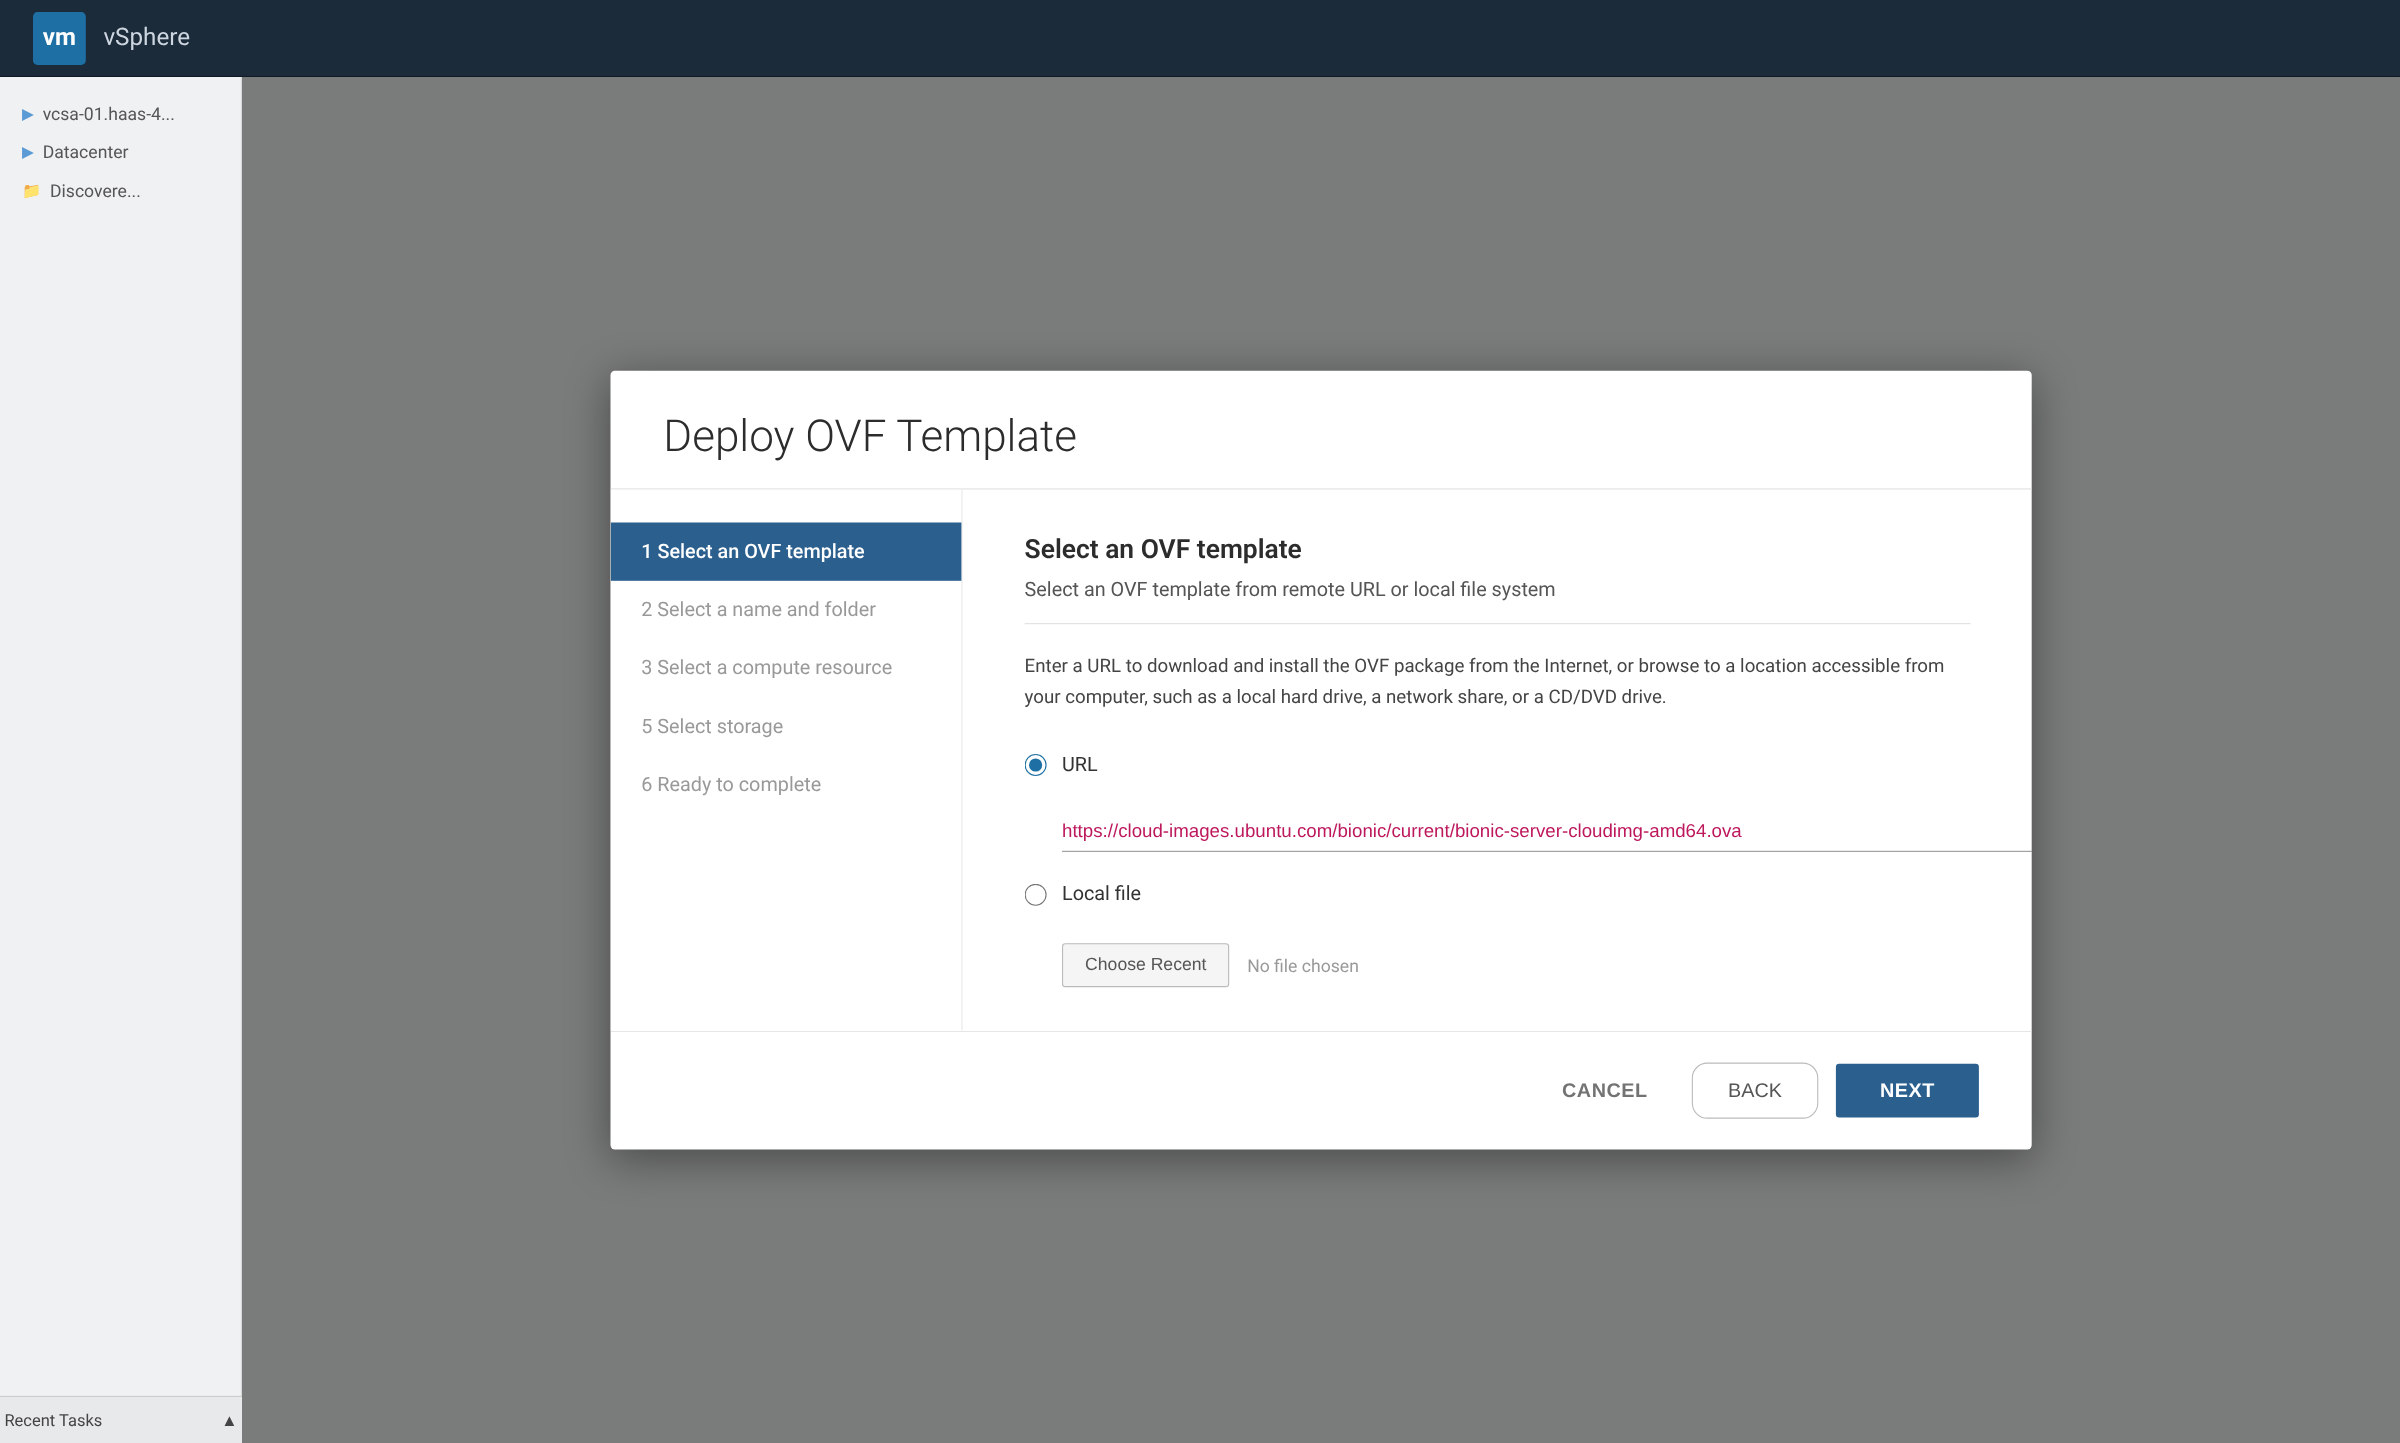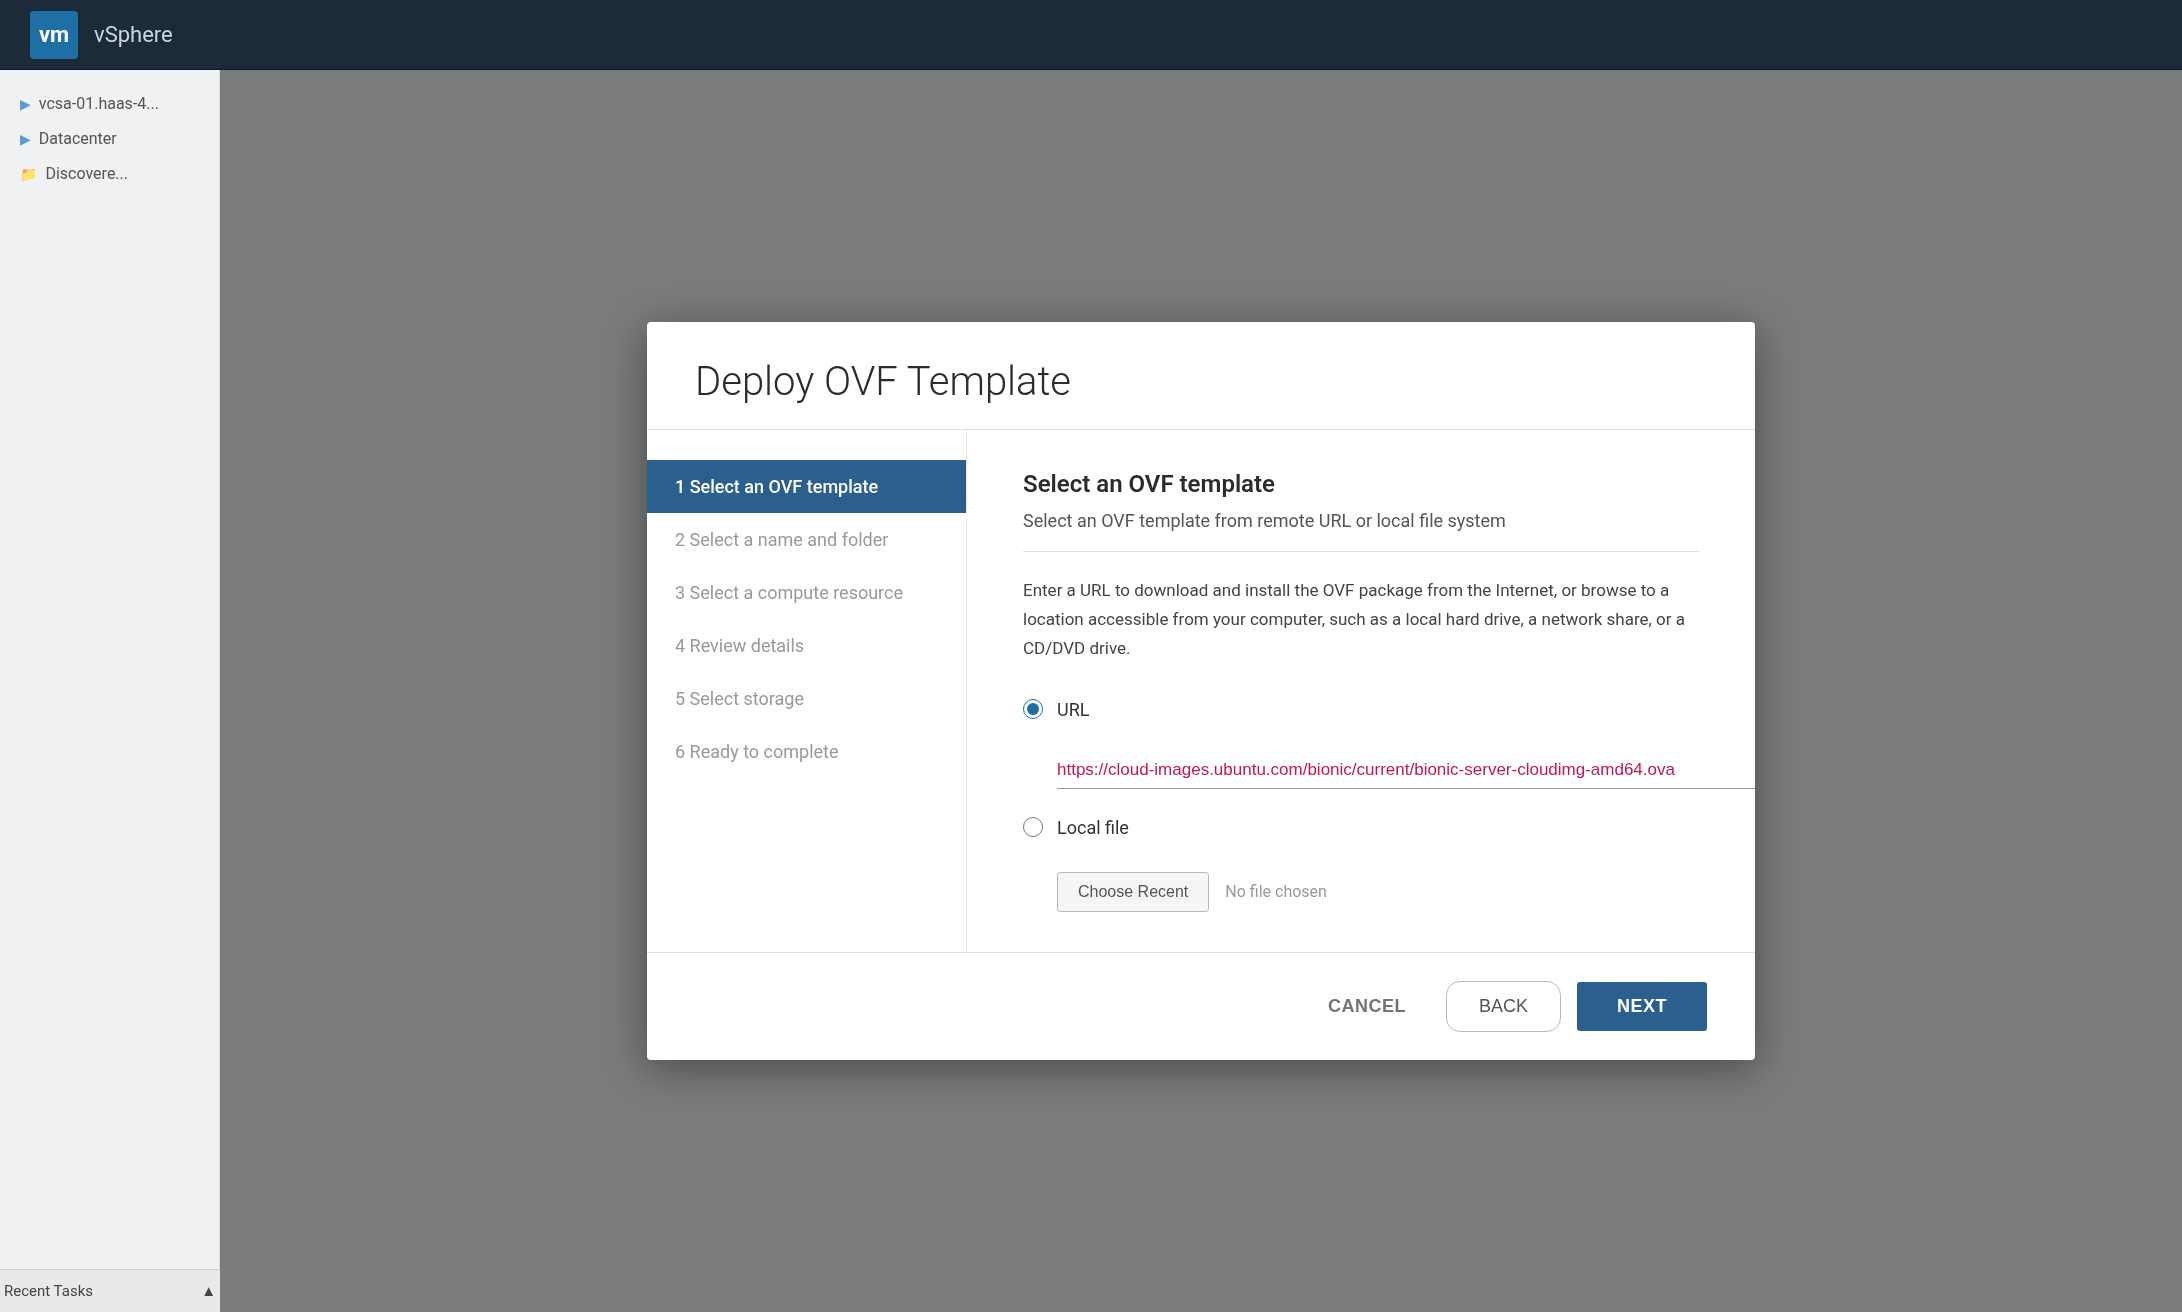--- a/index.html
+++ b/index.html
@@ -92,21 +92,21 @@
       background: rgba(0,0,0,0.5);
       display: flex;
       align-items: center;
       justify-content: center;
       z-index: 100;
     }
 
     
     .modal {
       background: white;
-      width: 1108px;
+      width: 1292px;
       max-height: 1150px;
       border-radius: 4px;
       box-shadow: 0 8px 40px rgba(0,0,0,0.4);
       display: flex;
       flex-direction: column;
       overflow: hidden;
     }
 
     .modal-header {
       padding: 36px 48px 24px;
@@ -347,23 +347,20 @@
                 <span>1 Select an OVF template</span>
               </div>
               <div class="wizard-step inactive">
                 <span>2</span>
                 <span> Select a name and folder</span>
               </div>
               <div class="wizard-step inactive">
                 <span>3 Select a compute resource</span>
               </div>
               <div class="wizard-step inactive">
-                <span>4 Review details</span>
-              </div>
-              <div class="wizard-step inactive">
                 <span>5 Select storage</span>
               </div>
               <div class="wizard-step inactive">
                 <span>6 Ready to complete</span>
               </div>
             </div>
 
             <div class="modal-content-area">
               <h2 class="content-title">Select an OVF template</h2>
               <p class="content-subtitle">Select an OVF template from remote URL or local file system</p>

